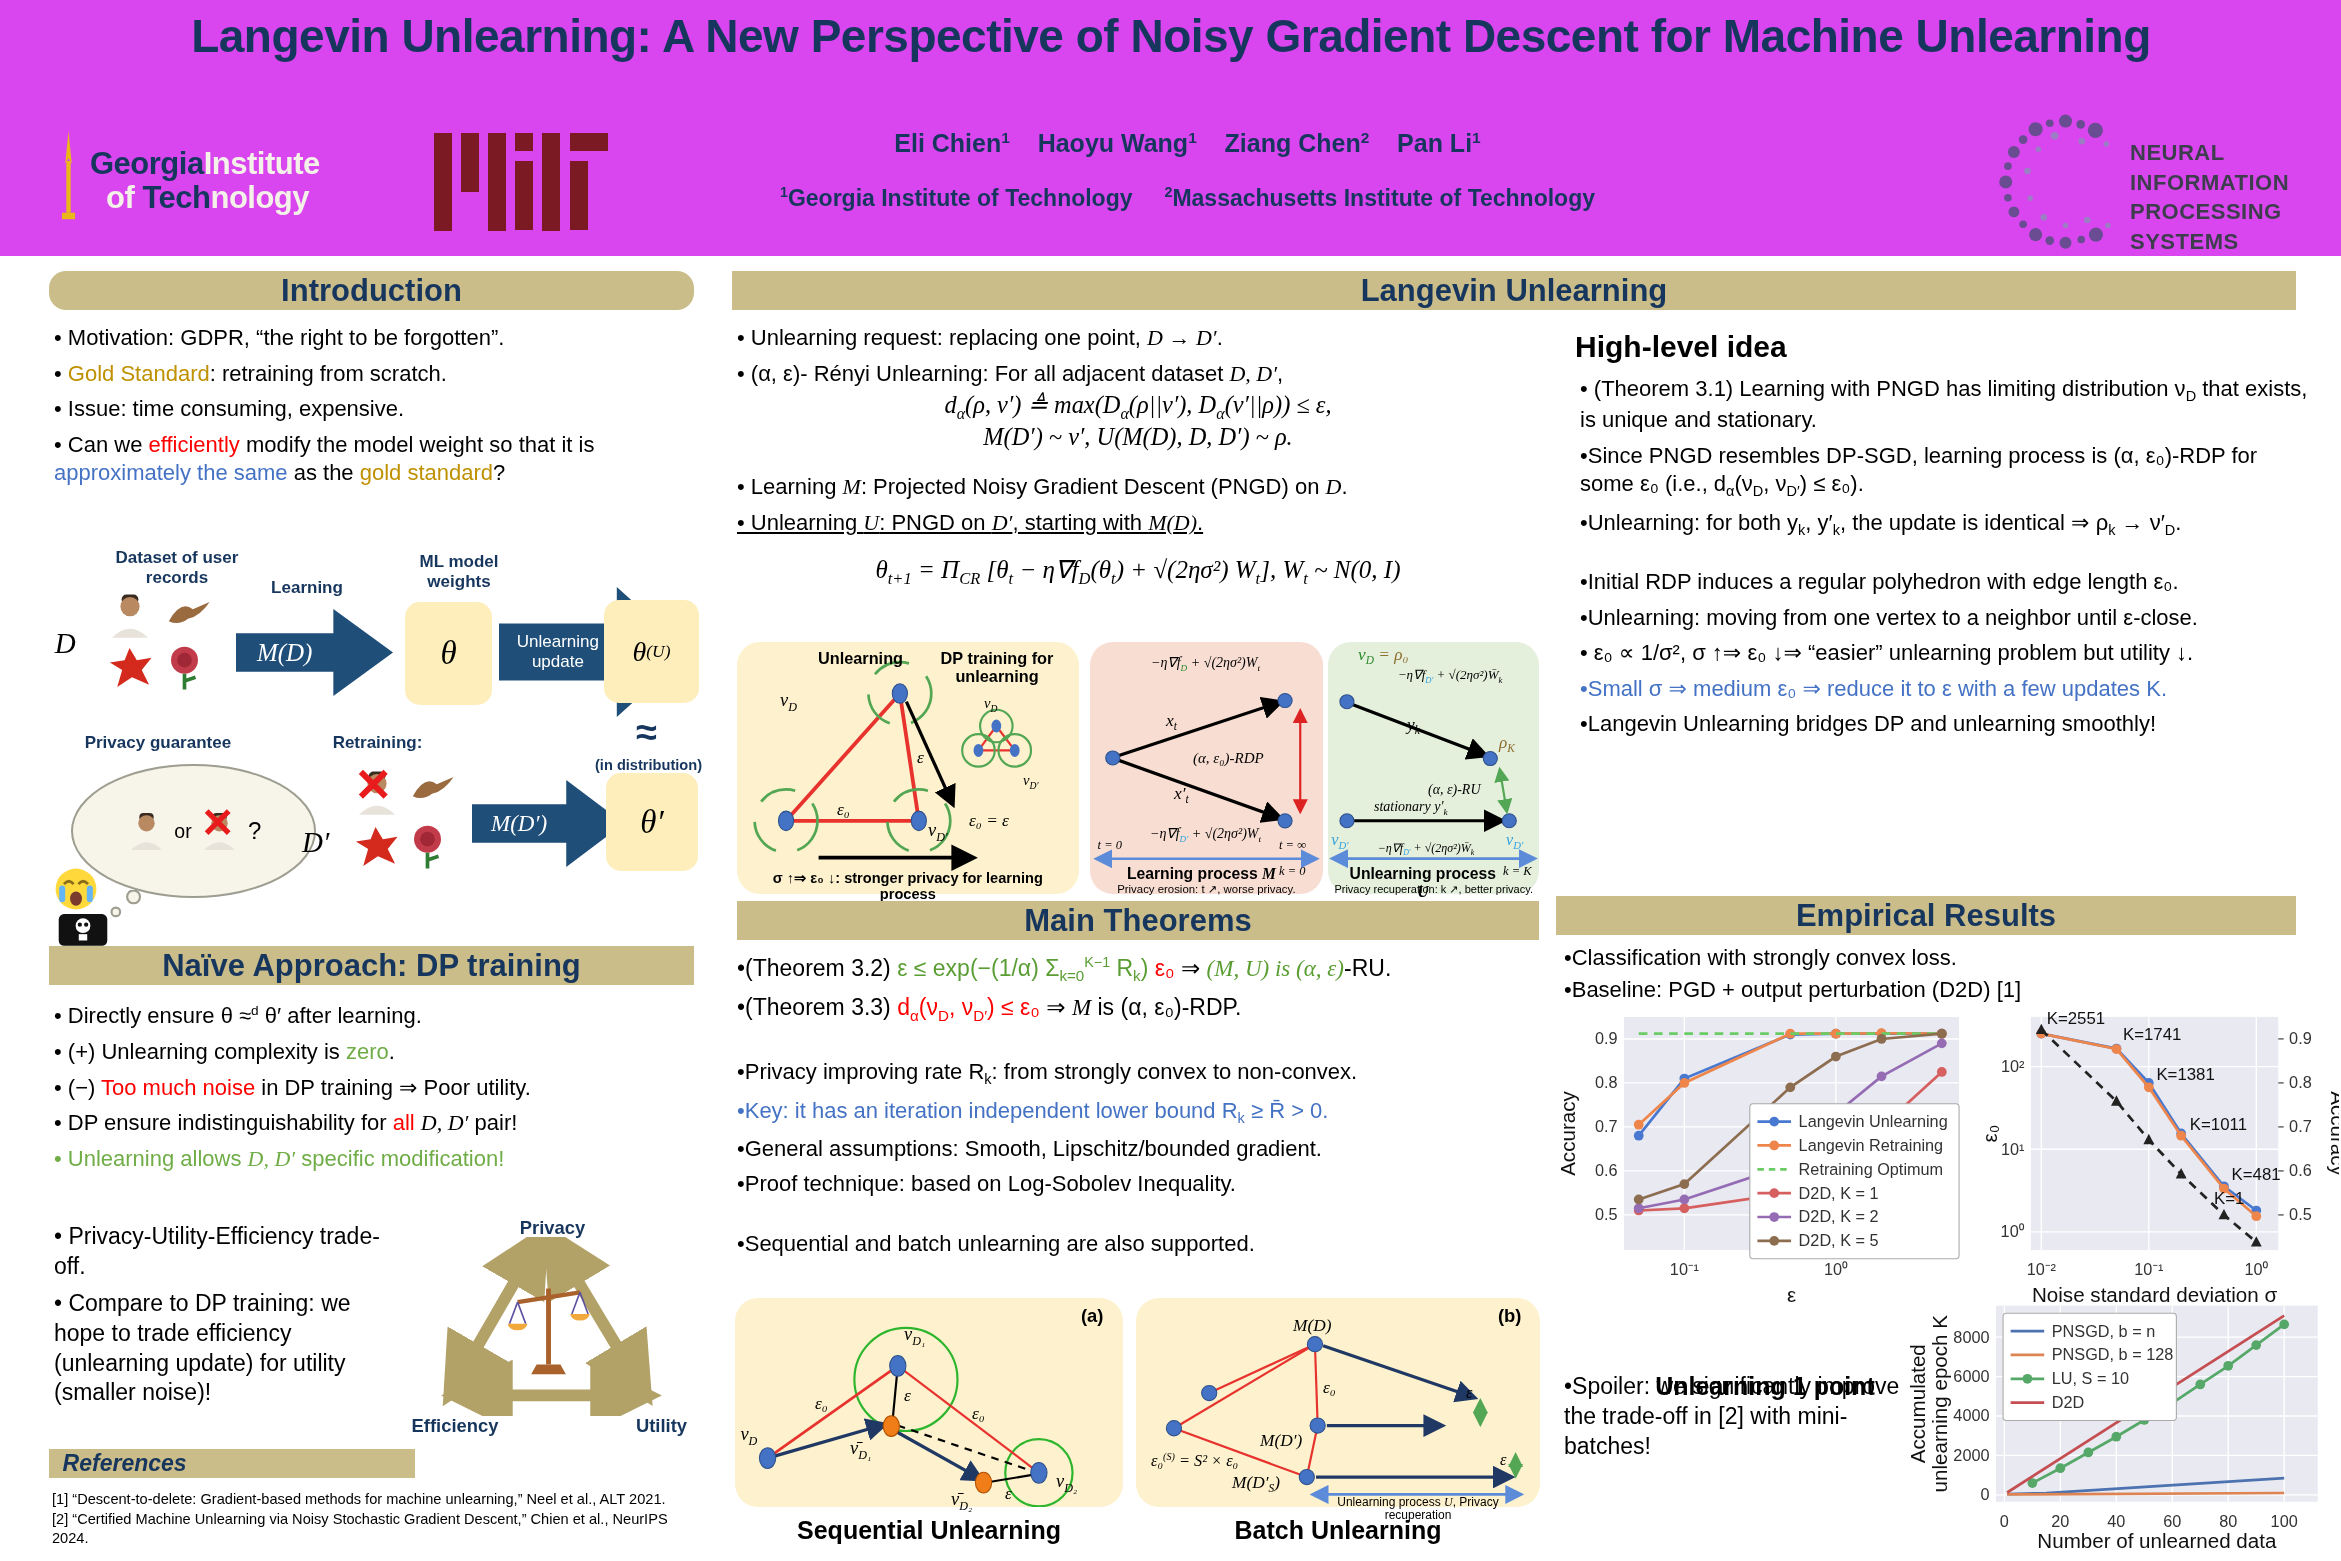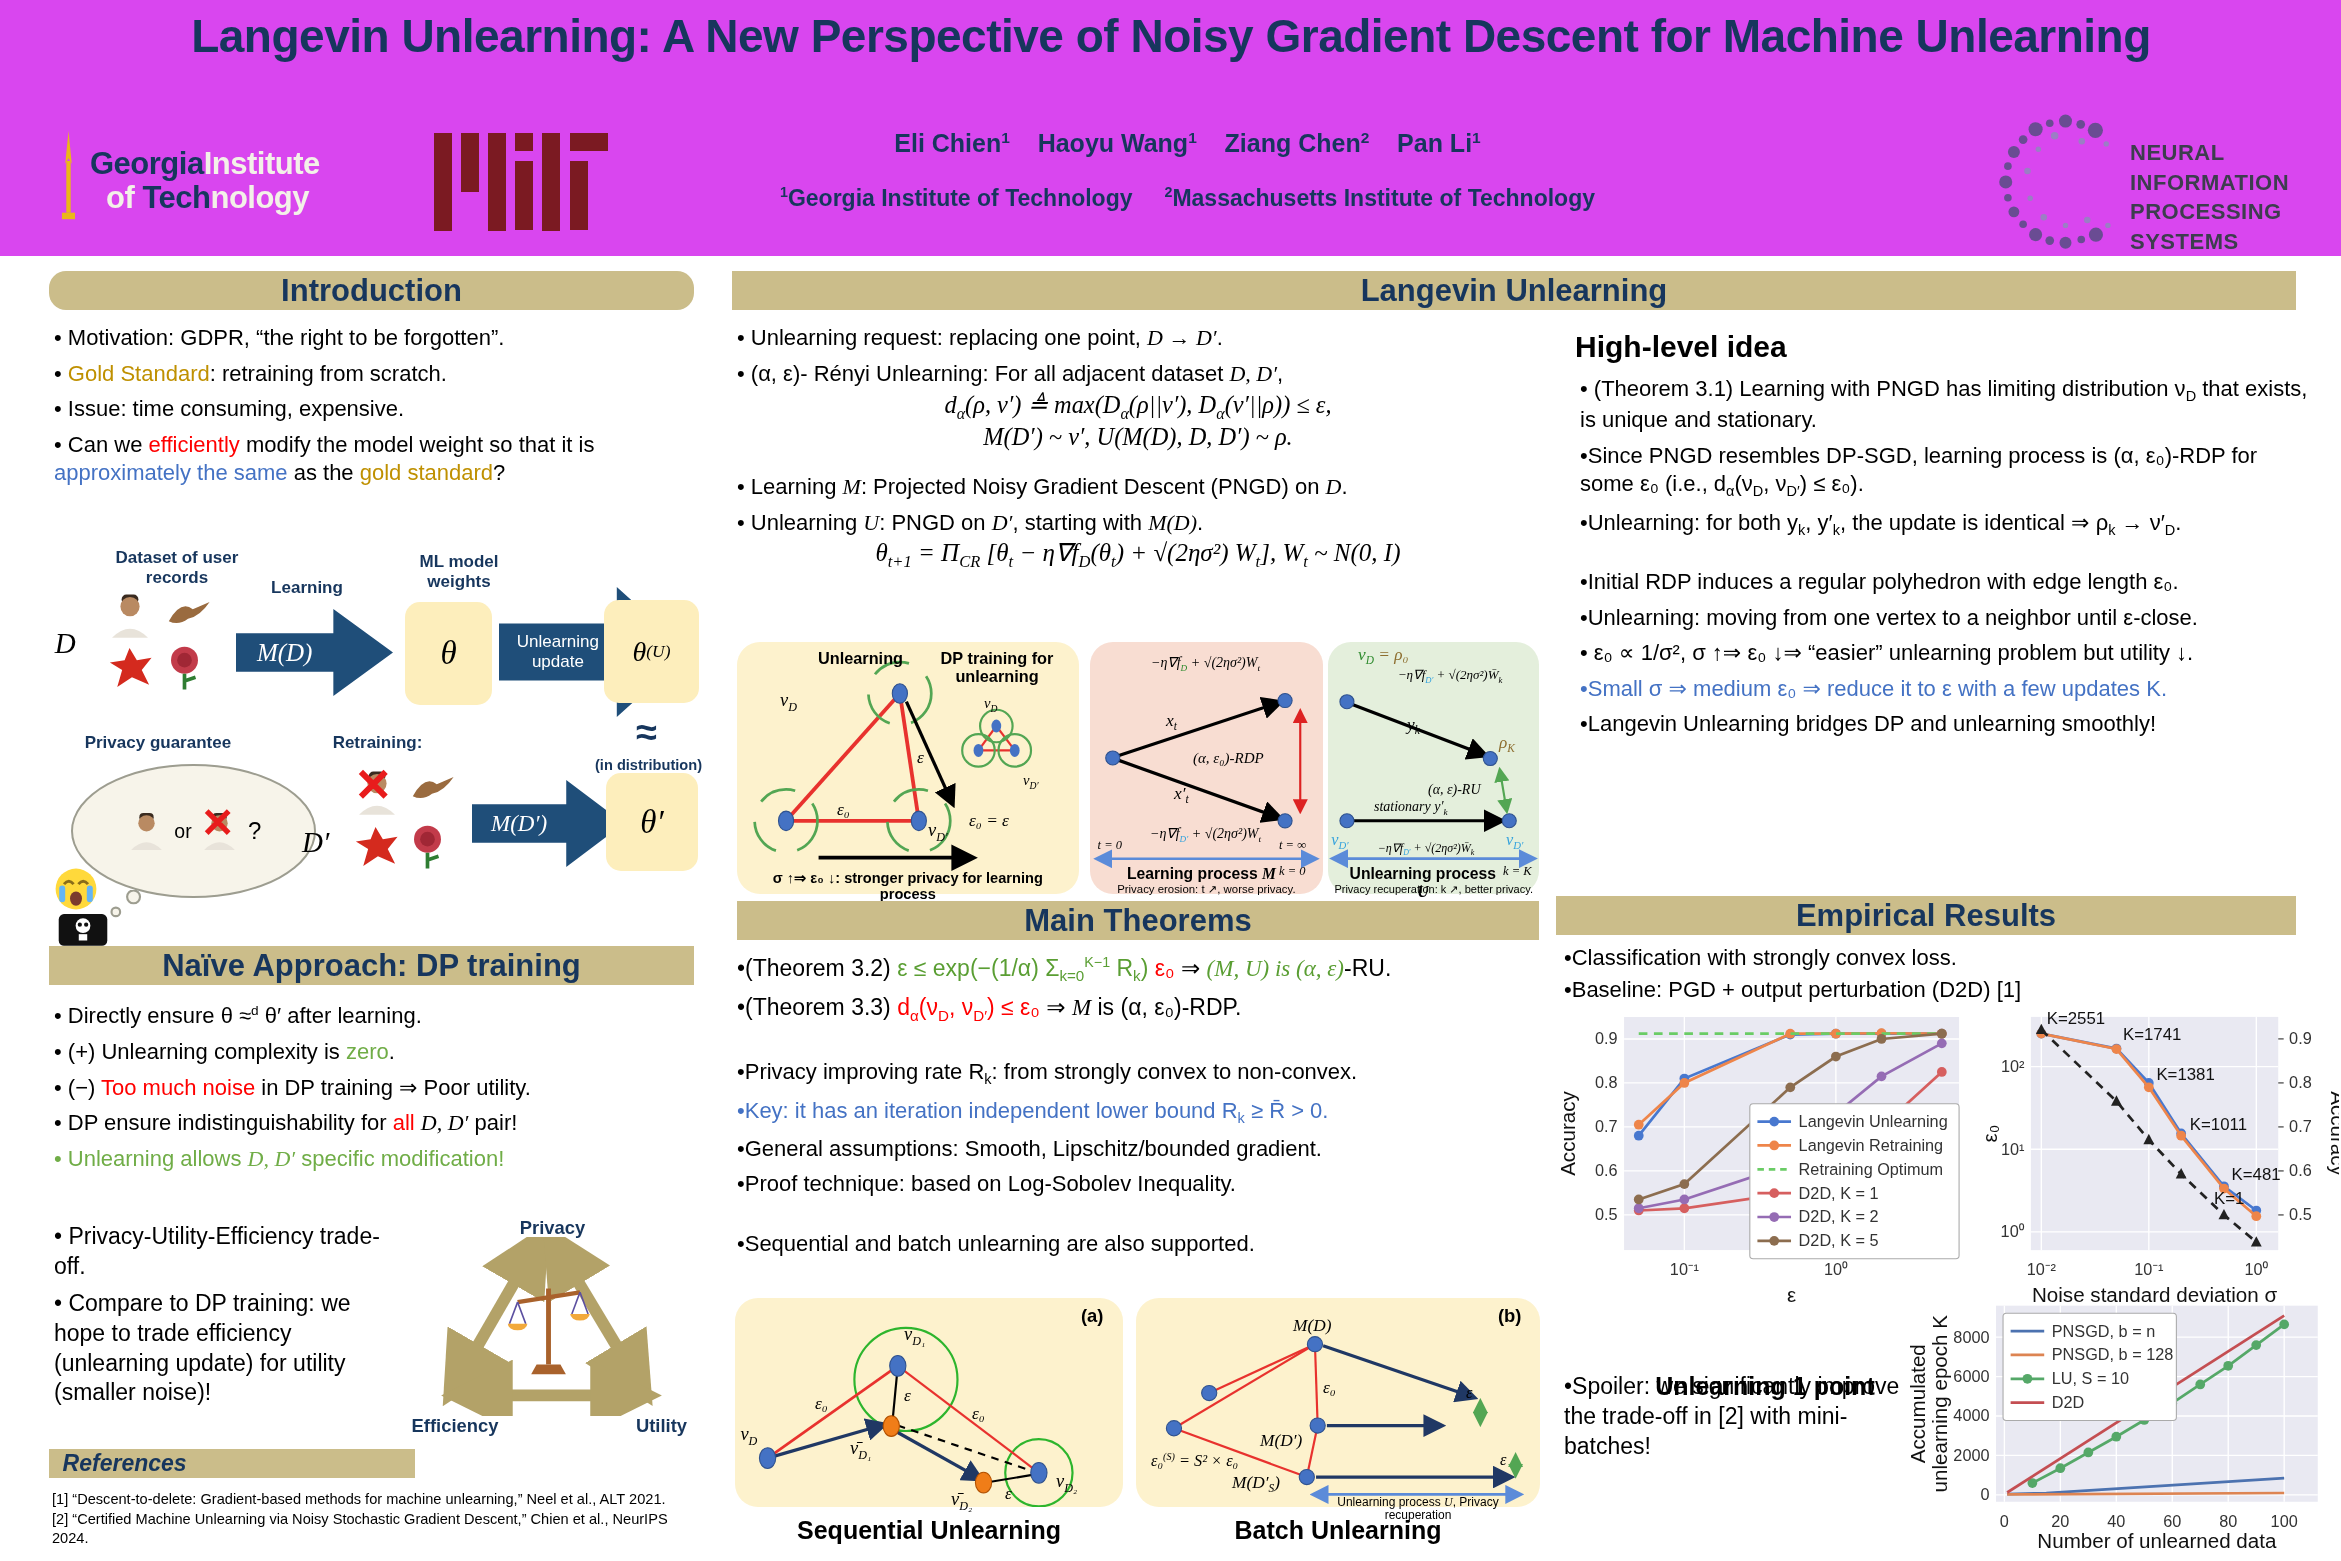--- a/index.html
+++ b/index.html
@@ -297,21 +297,21 @@
   <div class="bar" style="left:732px;top:271px;width:1564px;height:39px;">
     <div class="t">Langevin Unlearning</div>
   </div>
 
   <div class="abs" style="left:737px;top:324px;width:802px;">
     <div class="bl"><span>• Unlearning request: replacing one point, </span><span class="i">D → D′</span><span>.</span></div>
     <div class="bl" style="margin-bottom:2.2px;"><span>• (α, ε)- Rényi Unlearning: For all adjacent dataset </span><span class="i">D, D′</span><span>,</span></div>
     <div class="eq"><span>d</span><span class="sb">α</span><span>(ρ, ν′) ≜ max(D</span><span class="sb">α</span><span>(ρ||ν′), D</span><span class="sb">α</span><span>(ν′||ρ)) ≤ ε,</span></div>
     <div class="eq" style="margin-bottom:22px;"><span>M(D′) ~ ν′,  U(M(D), D, D′) ~ ρ.</span></div>
     <div class="bl"><span>•  Learning </span><span class="i">M</span><span>: Projected Noisy Gradient Descent (PNGD) on </span><span class="i">D</span><span>.</span></div>
-    <div class="bl" style="margin-bottom:1px;"><span>•  Unlearning </span><span class="i">U</span><span>: PNGD on </span><span class="i">D′</span><span>, starting with </span><span class="i">M(D)</span><span>.</span></div>
+    <div class="bl" style="margin-bottom:18px;text-decoration:underline;"><span>•  Unlearning </span><span class="i">U</span><span>: PNGD on </span><span class="i">D′</span><span>, starting with </span><span class="i">M(D)</span><span>.</span></div>
     <div class="eq" style="font-size:25px;"><span>θ</span><span class="sb">t+1</span><span> = Π</span><span class="sb">C</span><span class="sb">R</span><span> [θ</span><span class="sb">t</span><span> − η∇f</span><span class="sb">D</span><span>(θ</span><span class="sb">t</span><span>) + √(2ησ²) W</span><span class="sb">t</span><span>],  W</span><span class="sb">t</span><span> ~ N(0, I)</span></div>
   </div>
 
   <div class="panel" style="left:737px;top:642px;width:342px;height:252px;background:#fdf2cd;">
     <svg class="abs" style="left:0;top:0;" width="342" height="252" viewBox="0 0 630 465">
       <defs>
           <marker id="bah" markerWidth="7" markerHeight="7" refX="5" refY="3.5" orient="auto">
             <path d="M0,0 L7,3.5 L0,7 Z" fill="#000"></path>
           </marker>
         </defs>

